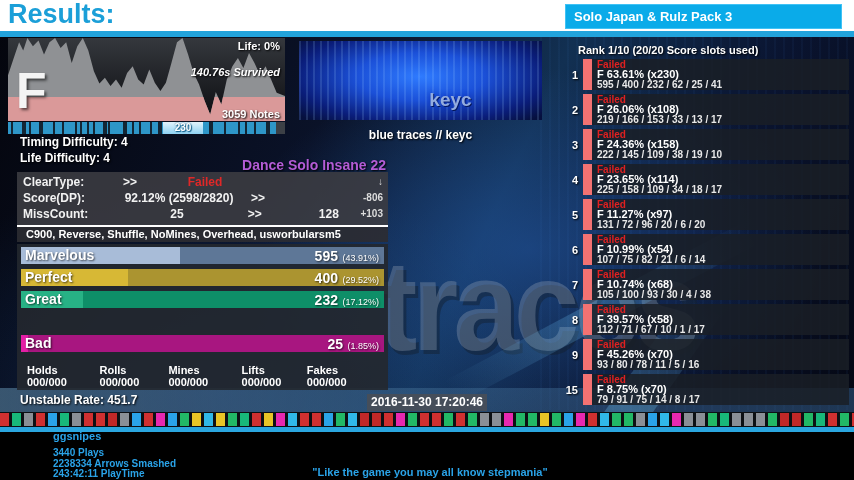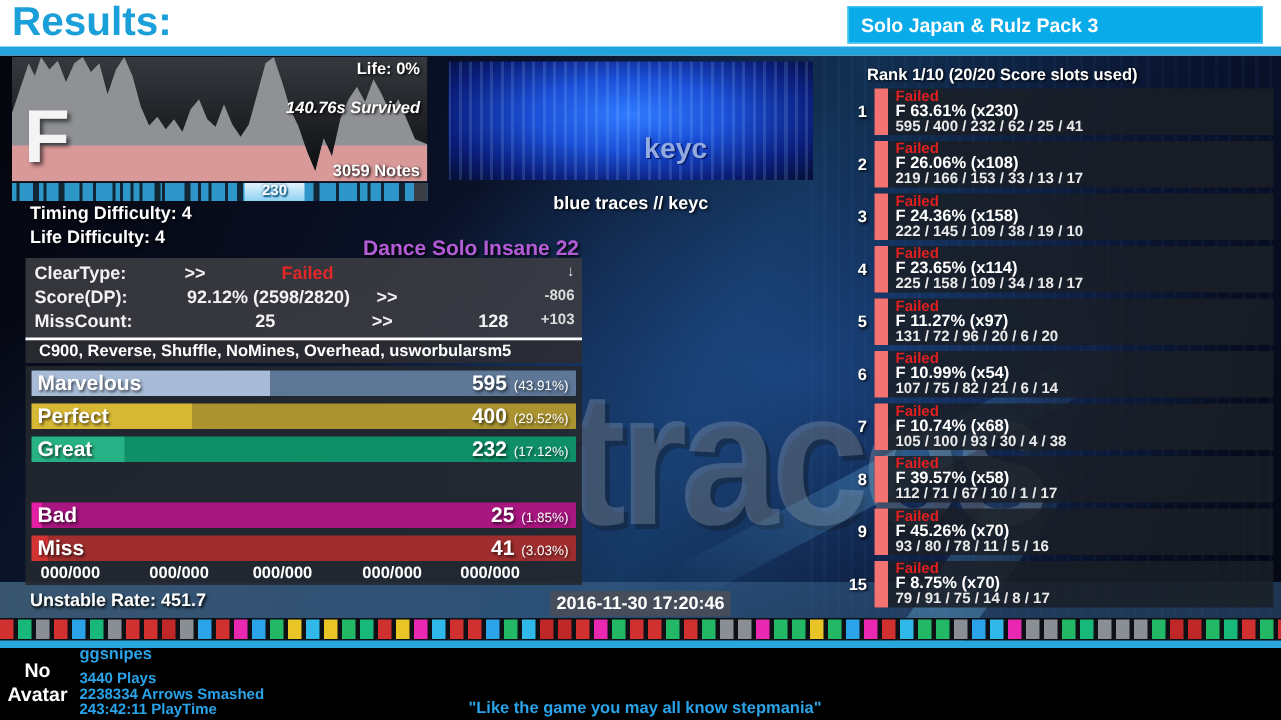--- a/index.html
+++ b/index.html
@@ -235,25 +235,20 @@
       </div>
       <div class="jbar" style="top: 47px; background: rgb(14, 143, 104);">
         <div class="fillb" style="width: 17.12%; background: rgb(39, 178, 133);"></div>
         <div class="jlabel">Great</div>
         <div class="jcount"><b>232</b><i> (17.12%)</i></div>
       </div>
       <div class="jbar" style="top: 91px; background: rgb(168, 22, 128);">
         <div class="fillb" style="width: 1.85%; background: rgb(227, 31, 165);"></div>
         <div class="jlabel">Bad</div>
         <div class="jcount"><b>25</b><i> (1.85%)</i></div>
-      </div>
-      <div class="jbar" style="top: 113px; background: rgb(160, 46, 46);">
-        <div class="fillb" style="width: 3.03%; background: rgb(210, 52, 52);"></div>
-        <div class="jlabel">Miss</div>
-        <div class="jcount"><b>41</b><i> (3.03%)</i></div>
       </div>
     </section>
 
   <div class="unstable">Unstable Rate: 451.7</div>
   <div class="datebox">2016-11-30 17:20:46</div>
 
   <div class="strip" id="color-strip">
       <div class="sq" style="left: 0px; background: rgb(208, 48, 48);"></div>
       <div class="sq" style="left: 12px; background: rgb(24, 184, 122);"></div>
       <div class="sq" style="left: 24px; background: rgb(138, 143, 150);"></div>
@@ -323,24 +318,20 @@
       <div class="sq" style="left: 792px; background: rgb(192, 40, 40);"></div>
       <div class="sq" style="left: 804px; background: rgb(34, 184, 102);"></div>
       <div class="sq" style="left: 816px; background: rgb(24, 184, 122);"></div>
       <div class="sq" style="left: 828px; background: rgb(208, 48, 48);"></div>
       <div class="sq" style="left: 840px; background: rgb(34, 184, 102);"></div>
       <div class="sq" style="left: 852px; background: rgb(208, 48, 48);"></div>
     </div>
   <div class="cyanline"></div>
 
   <footer class="bottom">
-    <div class="avatar" id="avatar-box">
-        <div>No</div>
-        <div>Avatar</div>
-      </div>
     <div class="pname">ggsnipes</div>
     <div class="pstats" id="player-stats">
         <div>3440 Plays</div>
         <div>2238334 Arrows Smashed</div>
         <div>243:42:11 PlayTime</div>
       </div>
     <div class="quote">"Like the game you may all know stepmania"</div>
   </footer>
 
   <aside>

